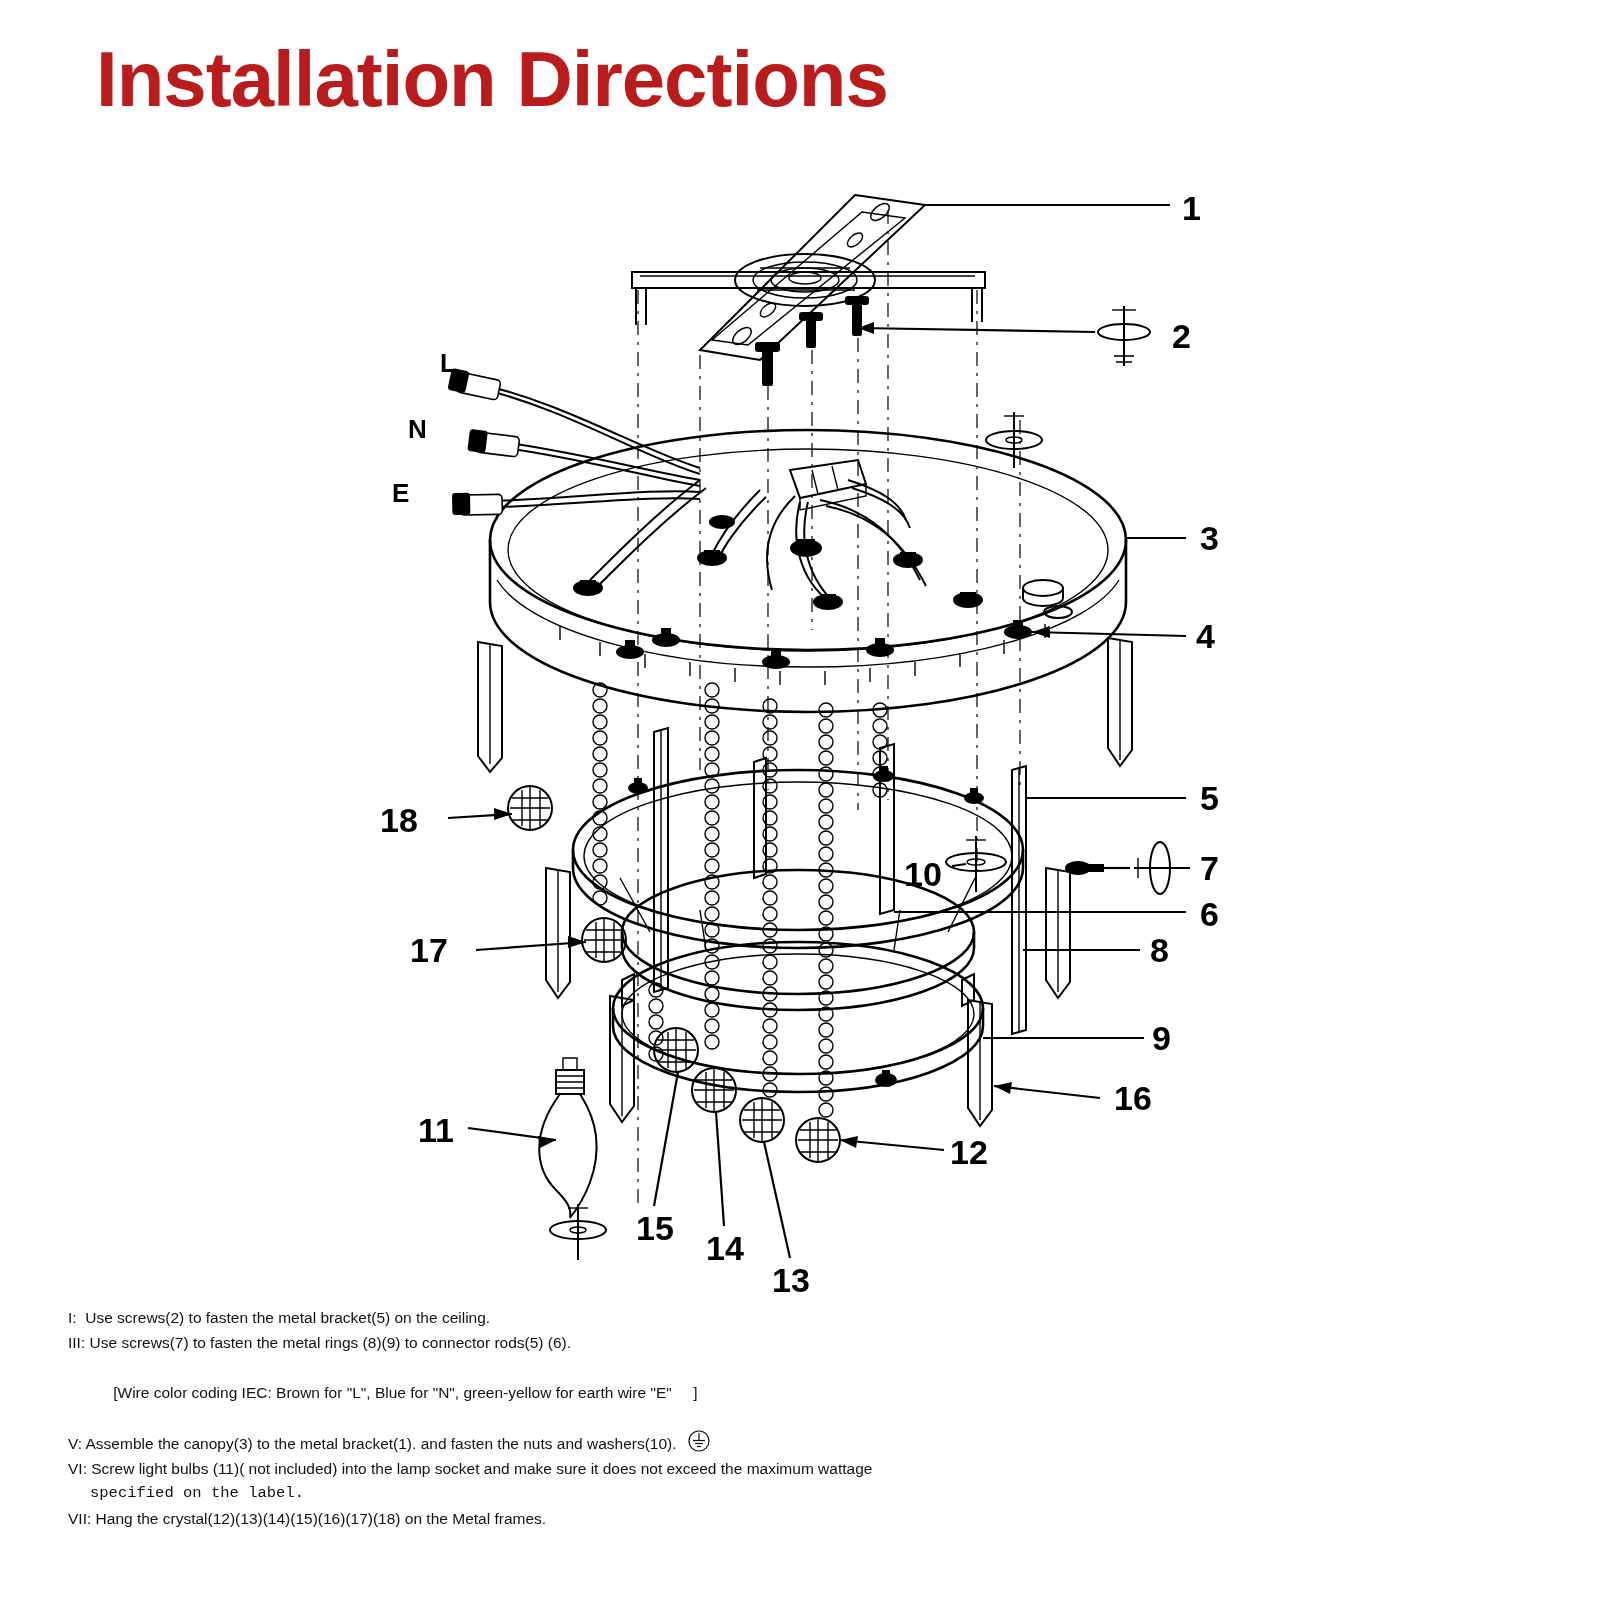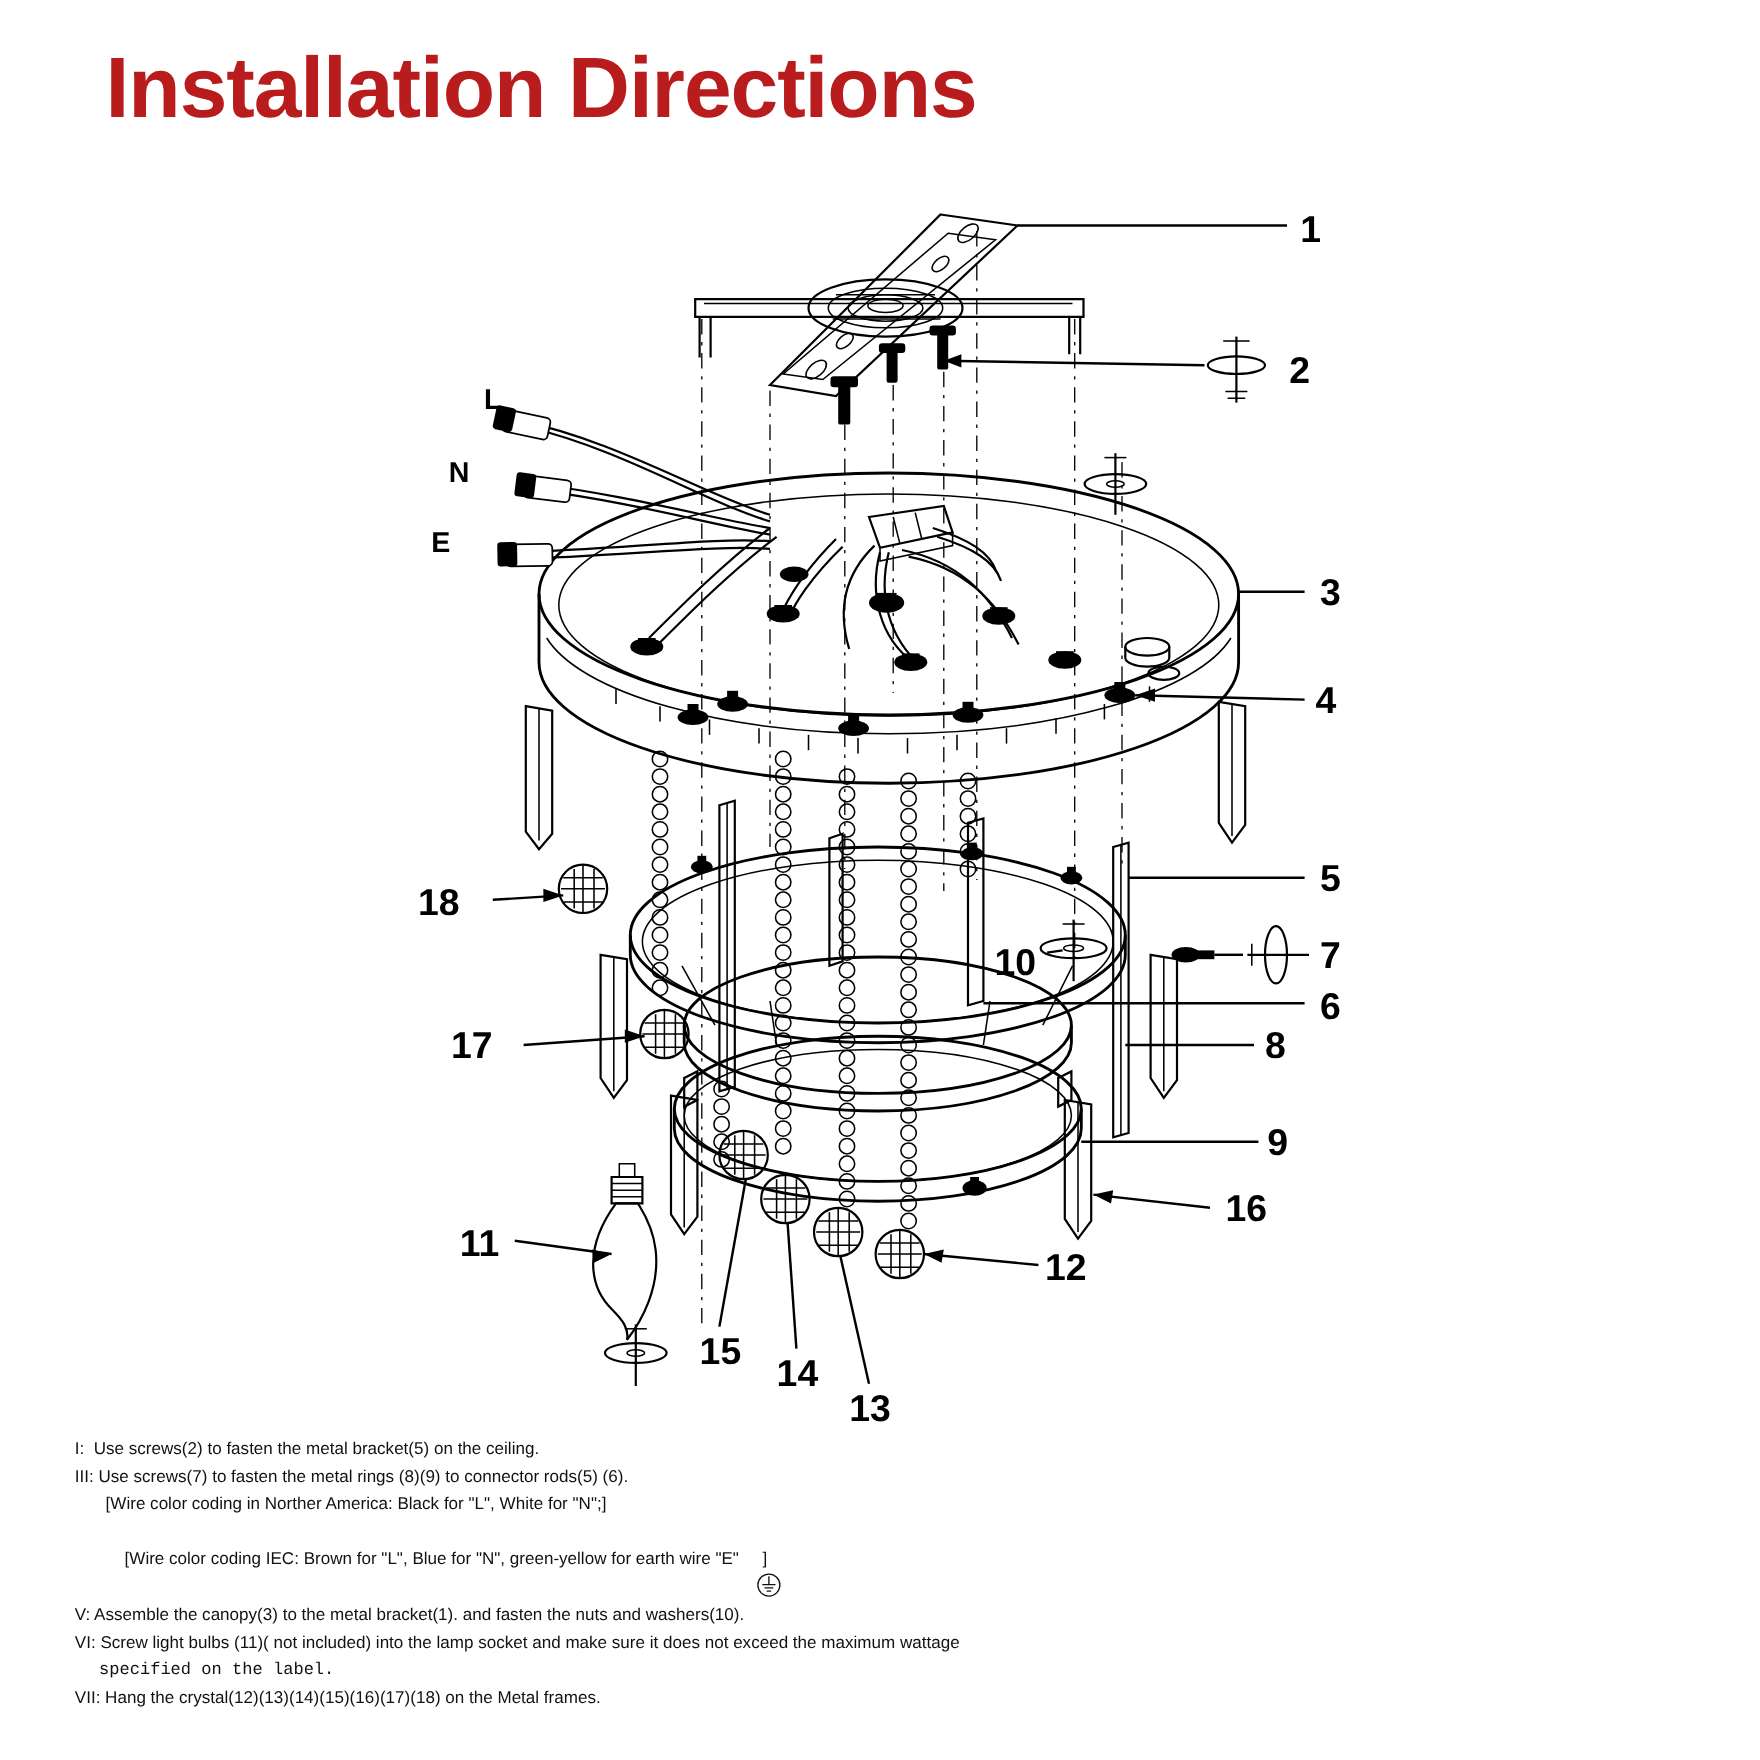--- a/index.html
+++ b/index.html
@@ -523,21 +523,20 @@
   <text class="callout-num" x="1114" y="960">16</text>
   <text class="callout-num" x="410" y="812">17</text>
   <text class="callout-num" x="380" y="682">18</text>
 
 </svg>
 </div>
 
 <div id="instructions">
   <div class="ln">I:  Use screws(2) to fasten the metal bracket(5) on the ceiling.</div>
   <div class="ln">III: Use screws(7) to fasten the metal rings (8)(9) to connector rods(5) (6).</div>
-  <div class="ln ind1">[Wire color coding in Norther America: Black for "L", White for "N";]</div>
   <div class="ln ind1">
     <span>[Wire color coding IEC: Brown for "L", Blue for "N", green-yellow for earth wire "E"     ]</span>
   </div>
   <div class="ln">V: Assemble the canopy(3) to the metal bracket(1). and fasten the nuts and washers(10).</div>
   <div class="ln">VI: Screw light bulbs (11)( not included) into the lamp socket and make sure it does not exceed the maximum wattage</div>
   <div class="ln ind2">specified on the label.</div>
   <div class="ln">VII: Hang the crystal(12)(13)(14)(15)(16)(17)(18) on the Metal frames.</div>
 </div>
 
 <svg width="22" height="22" style="position:absolute;left:688px;top:1430px;">

